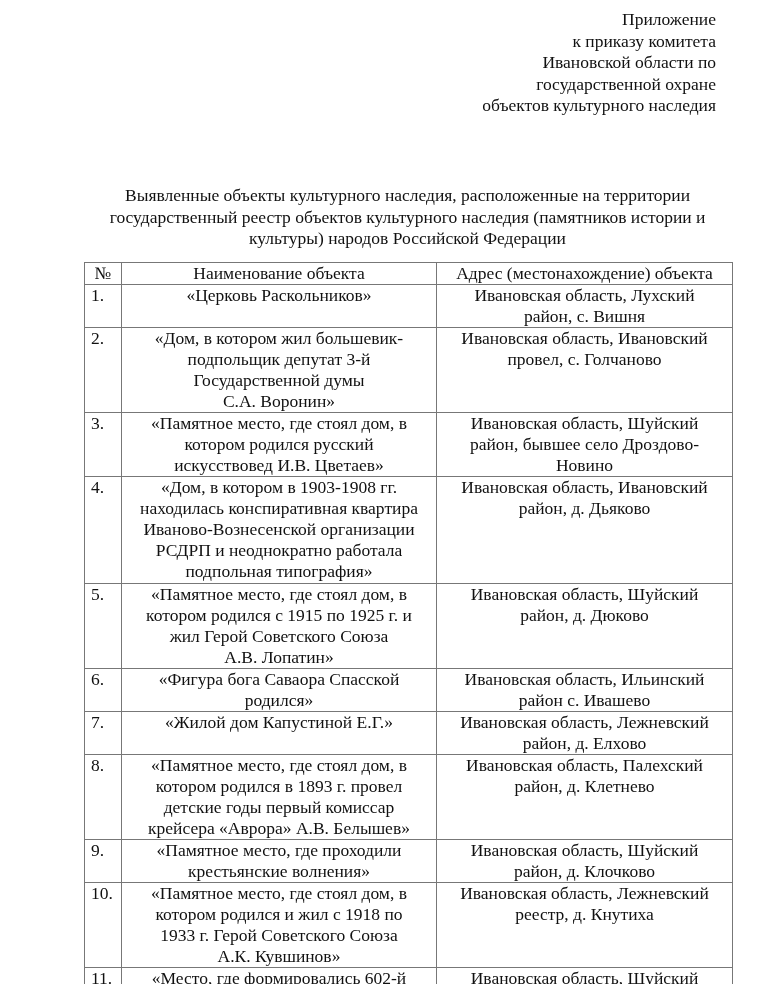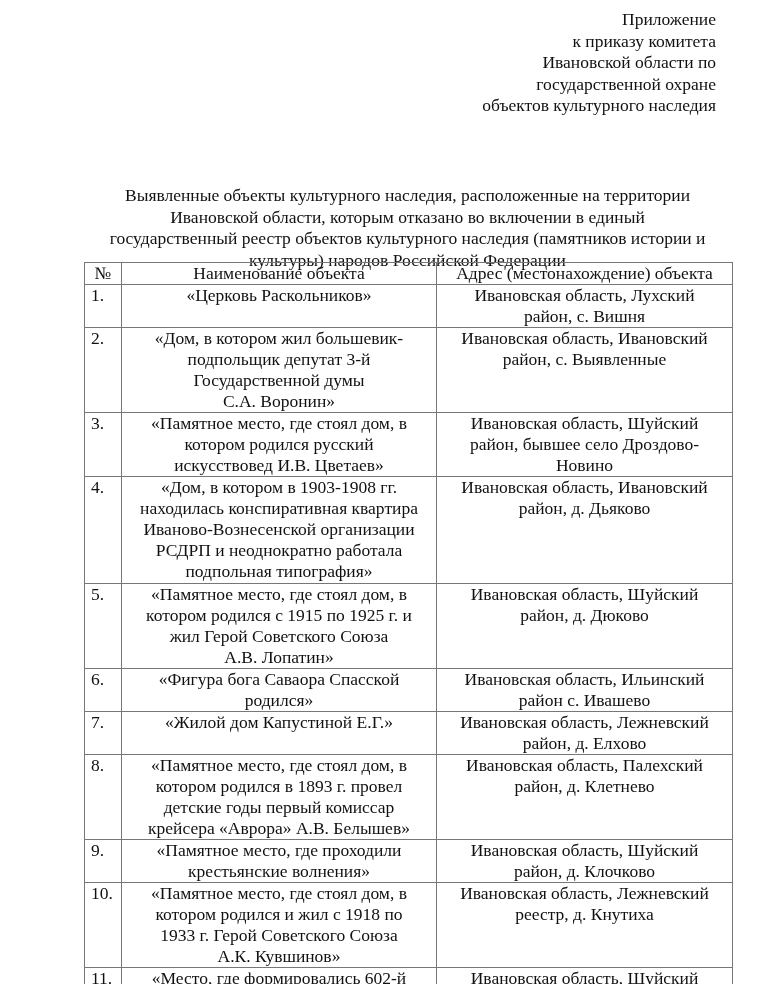--- a/index.html
+++ b/index.html
@@ -72,21 +72,20 @@
 <div class="appendix">
   <div>Приложение</div>
   <div>к приказу комитета</div>
   <div>Ивановской области по</div>
   <div>государственной охране</div>
   <div>объектов культурного наследия</div>
 </div>
 
 <div class="title">
   <div>Выявленные объекты культурного наследия, расположенные на территории</div>
-  <div>Ивановской области, которым отказано во включении в единый</div>
   <div>государственный реестр объектов культурного наследия (памятников истории и</div>
   <div>культуры) народов Российской Федерации</div>
 </div>
 
 <table class="objects">
   <colgroup>
     <col class="c-num">
       <col class="c-name">
       <col class="c-addr">
   </colgroup>
@@ -111,21 +110,21 @@
       <tr style="height: 85px;">
         <td class="num">2.</td>
         <td class="name">
           <span class="line">«Дом, в котором жил большевик-</span>
           <span class="line">подпольщик депутат 3-й</span>
           <span class="line">Государственной думы</span>
           <span class="line">С.А. Воронин»</span>
         </td>
         <td class="addr">
           <span class="line">Ивановская область, Ивановский</span>
-          <span class="line">район, с. Выявленные</span>
+          <span class="line">провел, с. Голчаново</span>
         </td>
       </tr>
       <tr style="height: 64px;">
         <td class="num">3.</td>
         <td class="name">
           <span class="line">«Памятное место, где стоял дом, в</span>
           <span class="line">котором родился русский</span>
           <span class="line">искусствовед И.В. Цветаев»</span>
         </td>
         <td class="addr">

